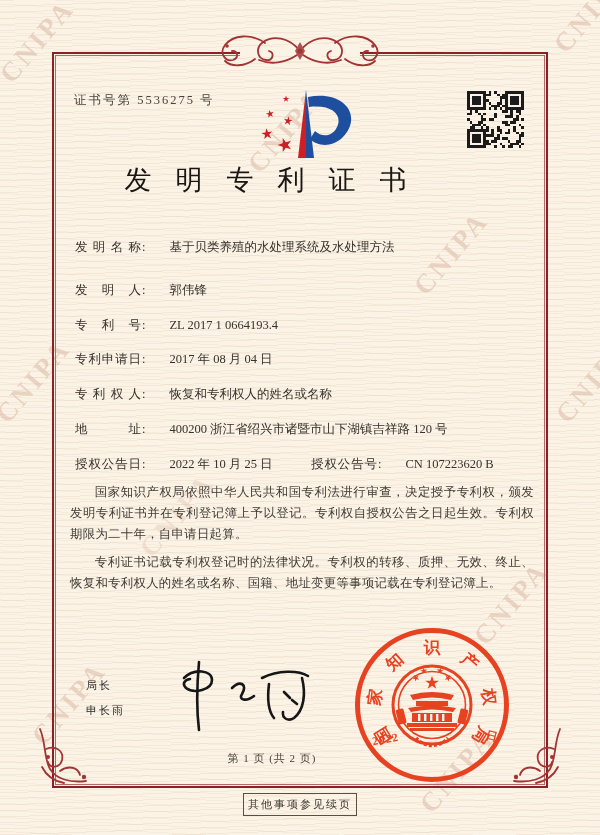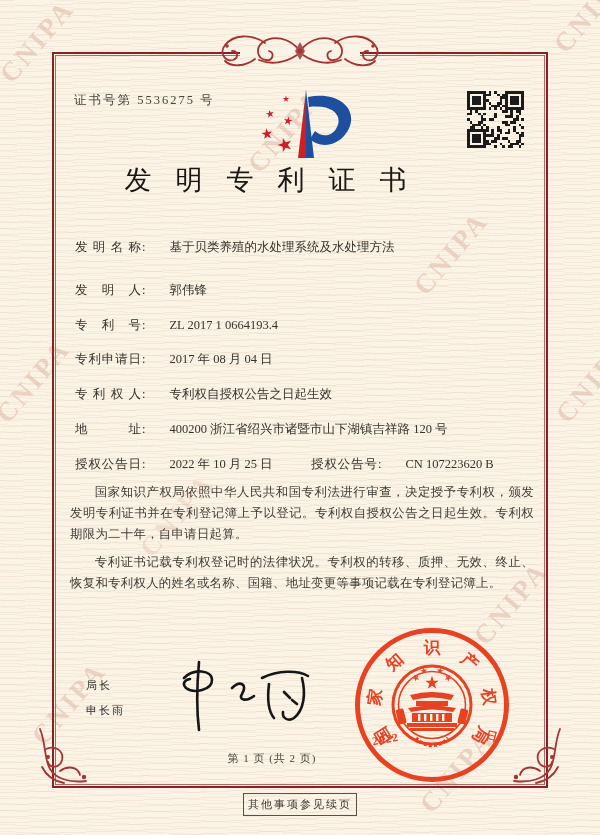--- a/index.html
+++ b/index.html
@@ -393,21 +393,21 @@
         <i>请</i>
         <i>日</i>
       </span><span class="colon">:</span><span class="val">2017 年 08 月 04 日</span>
   </div>
   <div class="row" style="top:385px">
     <span class="jlabel">
         <i>专</i>
         <i>利</i>
         <i>权</i>
         <i>人</i>
-      </span><span class="colon">:</span><span class="val">专利权自授权公告之日起生效</span>
+      </span><span class="colon">:</span><span class="val">恢复和专利权人的姓名或名称</span>
   </div>
   <div class="row" style="top:420px">
     <span class="jlabel">
         <i>地</i>
         <i>址</i>
       </span><span class="colon">:</span><span class="val">400200 浙江省绍兴市诸暨市山下湖镇吉祥路 120 号</span>
   </div>
   <div class="row" style="top:455px">
     <span class="jlabel">
         <i>授</i>

